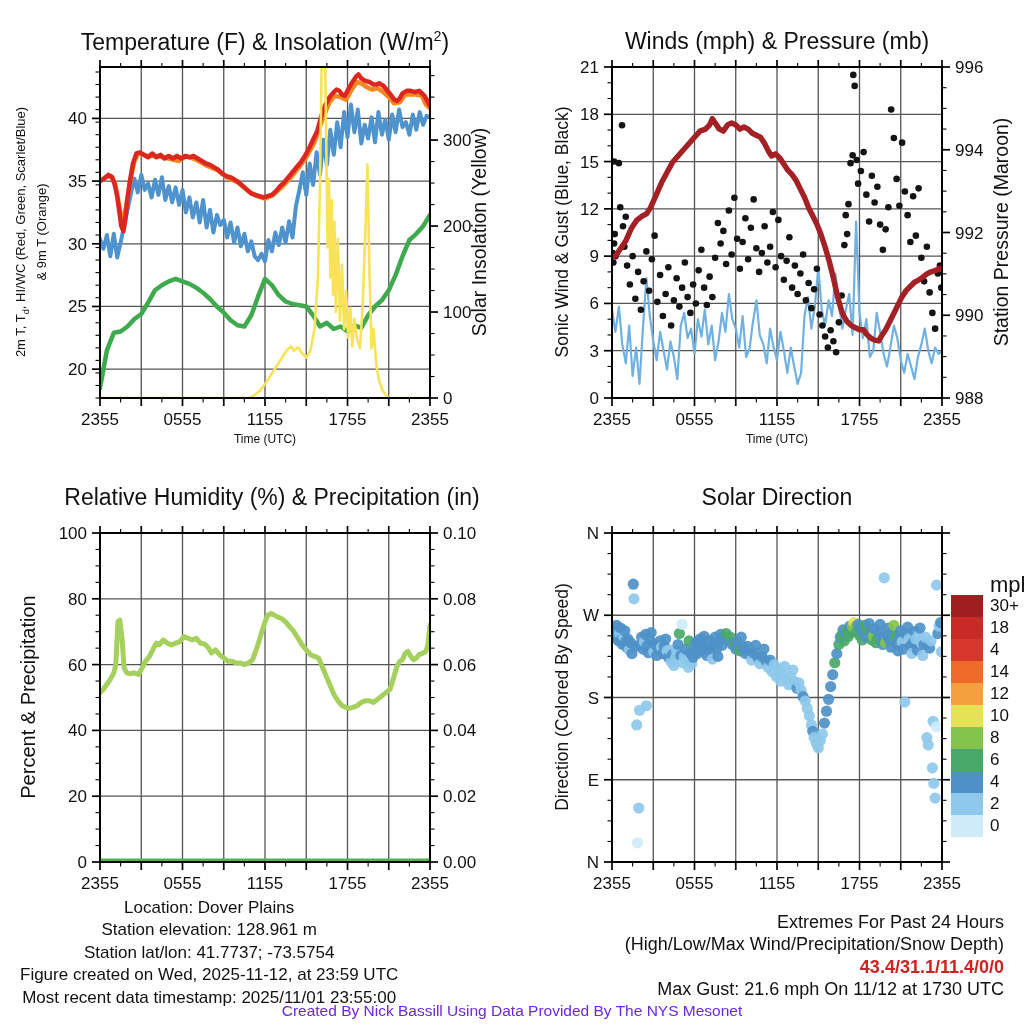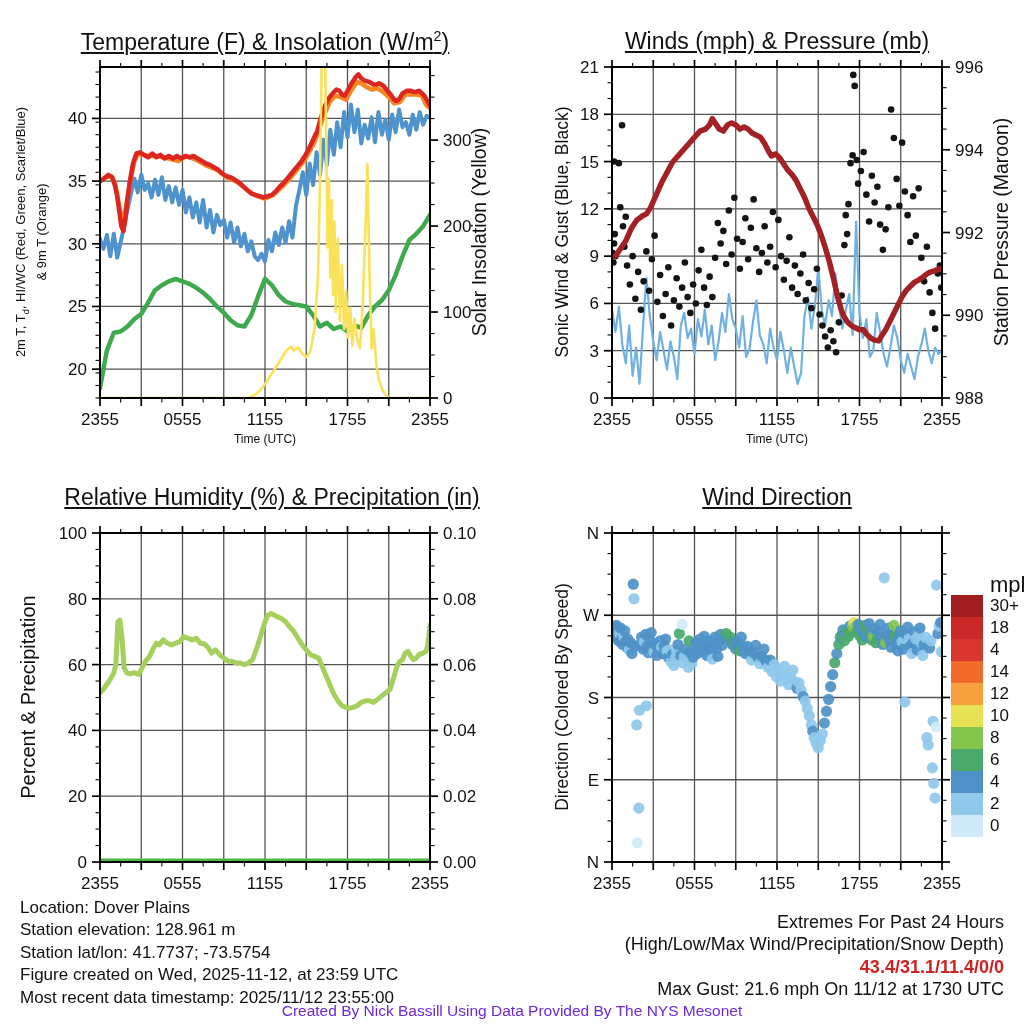--- a/index.html
+++ b/index.html
@@ -1,32 +1,32 @@
 <!DOCTYPE html>
 <html><head>
 <meta charset="utf-8">
 <style>
   html,body{margin:0;padding:0;background:#ffffff;}
   body{width:1024px;height:1024px;position:relative;overflow:hidden;
        font-family:"Liberation Sans","DejaVu Sans",sans-serif;color:#111;}
   #canvas{position:absolute;left:0;top:0;}
   .abs{position:absolute;}
-  .title{font-size:23px;white-space:nowrap;transform:translateX(-50%);text-decoration:underline;}
+  .title{font-size:23px;white-space:nowrap;transform:translateX(-50%);}
   .title sup{font-size:0.62em;}
   .rot{position:absolute;transform:translate(-50%,-50%) rotate(-90deg);white-space:nowrap;text-align:center;}
   .axl-small{font-size:13px;line-height:15px;}
   .axl-small sub{font-size:0.7em;}
   .axl-med{font-size:17.5px;}
   .axl-big{font-size:19.5px;}
   .xlab{font-size:12px;transform:translateX(-50%);white-space:nowrap;text-align:right;}
   #legend-labels div{height:22px;line-height:22px;font-size:17px;}
   #legend-title{font-size:22px;}
   .swatch{width:32px;height:22px;}
   .swatch.dotted{background-image:radial-gradient(#9fd0ea 1px, transparent 1.2px);background-size:5px 5px;}
-  #footer-left{left:20px;top:897px;font-size:17px;line-height:22.4px;}
+  #footer-left{left:20px;top:897px;font-size:17px;line-height:22.4px;text-align:center;}
   #footer-right{right:20px;top:911px;font-size:18px;line-height:22.4px;text-align:right;}
   .extremes-red{font-weight:bold;}
   #credit{left:0;right:0;top:1002px;text-align:center;font-size:15.5px;}
   svg text{font-family:"Liberation Sans","DejaVu Sans",sans-serif;}
 </style>
 </head>
 <body>
 
 <svg id="canvas" width="1024" height="1024">
     <g>
@@ -827,21 +827,21 @@
       <line x1="612" y1="574.125" x2="607.5" y2="574.125" stroke="#000000" stroke-width="1.1"></line>
       <line x1="942" y1="574.125" x2="946.5" y2="574.125" stroke="#000000" stroke-width="1.1"></line>
       <line x1="612" y1="553.5625" x2="607.5" y2="553.5625" stroke="#000000" stroke-width="1.1"></line>
       <line x1="942" y1="553.5625" x2="946.5" y2="553.5625" stroke="#000000" stroke-width="1.1"></line>
     </g>
   </svg>
 
 <div class="abs title" style="left:265px;top:28px;"><span>Temperature (F) &amp; Insolation (W/m</span><sup>2</sup><span>)</span></div>
 <div class="abs title" style="left:777px;top:28px;">Winds (mph) &amp; Pressure (mb)</div>
 <div class="abs title" style="left:272px;top:484px;">Relative Humidity (%) &amp; Precipitation (in)</div>
-<div class="abs title" style="left:777px;top:484px;">Wind Direction</div>
+<div class="abs title" style="left:777px;top:484px;">Solar Direction</div>
 
 <div class="rot axl-small" style="left:31px;top:232px;">
   <div><span>2m T, T</span><sub>d</sub><span>, HI/WC (Red, Green, Scarlet/Blue)</span></div>
   <div>&amp; 9m T (Orange)</div>
 </div>
 <div class="rot axl-big" style="left:479px;top:232px;">Solar Insolation (Yellow)</div>
 <div class="rot axl-med" style="left:562px;top:232px;">Sonic Wind &amp; Gust (Blue, Black)</div>
 <div class="rot axl-big" style="left:1001px;top:232px;">Station Pressure (Maroon)</div>
 <div class="rot axl-big" style="left:28px;top:697px;font-size:20px;">Percent &amp; Precipitation</div>
 <div class="rot axl-med" style="left:562px;top:697px;">Direction (Colored By Speed)</div>
@@ -875,21 +875,21 @@
     <div>4</div>
     <div>2</div>
     <div>0</div>
   </div>
 
 <div class="abs" id="footer-left">
   <div>Location: Dover Plains</div>
   <div>Station elevation: 128.961 m</div>
   <div>Station lat/lon: 41.7737; -73.5754</div>
   <div>Figure created on Wed, 2025-11-12, at 23:59 UTC</div>
-  <div>Most recent data timestamp: 2025/11/12 23:55:00</div>
+  <div>Most recent data timestamp: 2025/11/01 23:55:00</div>
 </div>
 <div class="abs" id="footer-right">
   <div>Extremes For Past 24 Hours</div>
   <div>(High/Low/Max Wind/Precipitation/Snow Depth)</div>
   <div class="extremes-red" id="extremes-values" style="color: rgb(204, 34, 34);">43.4/31.1/11.4/0/0</div>
   <div>Max Gust: 21.6 mph On 11/12 at 1730 UTC</div>
 </div>
 <div class="abs" id="credit" style="color: #6d28d9;">Created By Nick Bassill Using Data Provided By The NYS Mesonet</div>
 
 </body></html>

